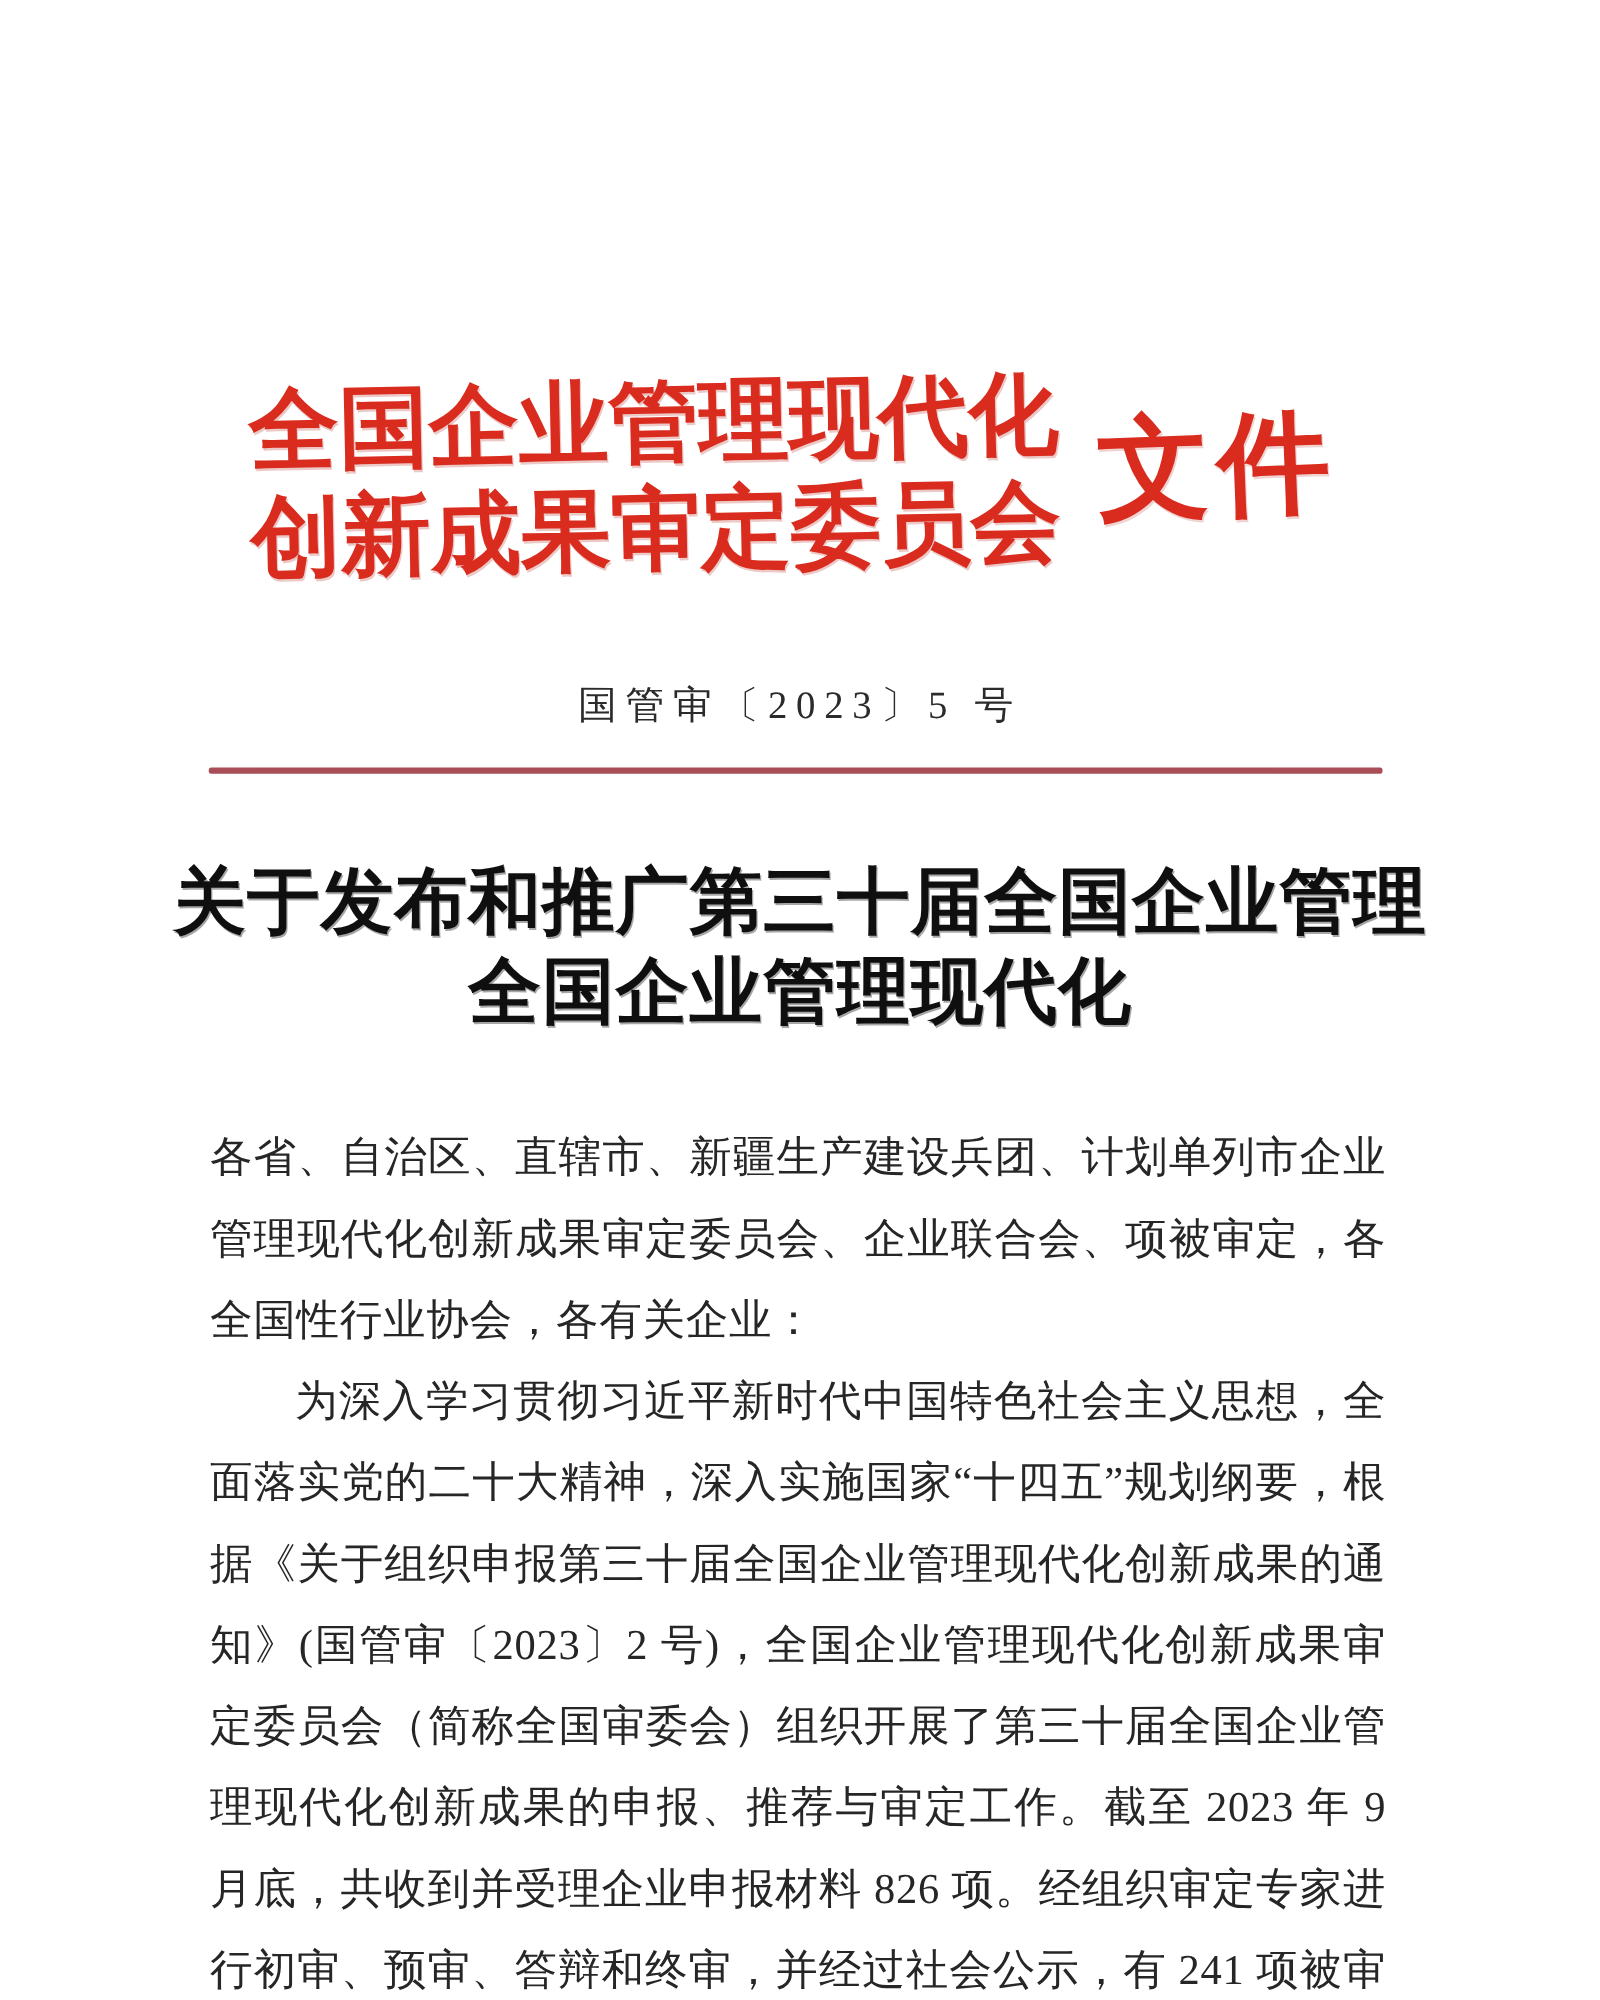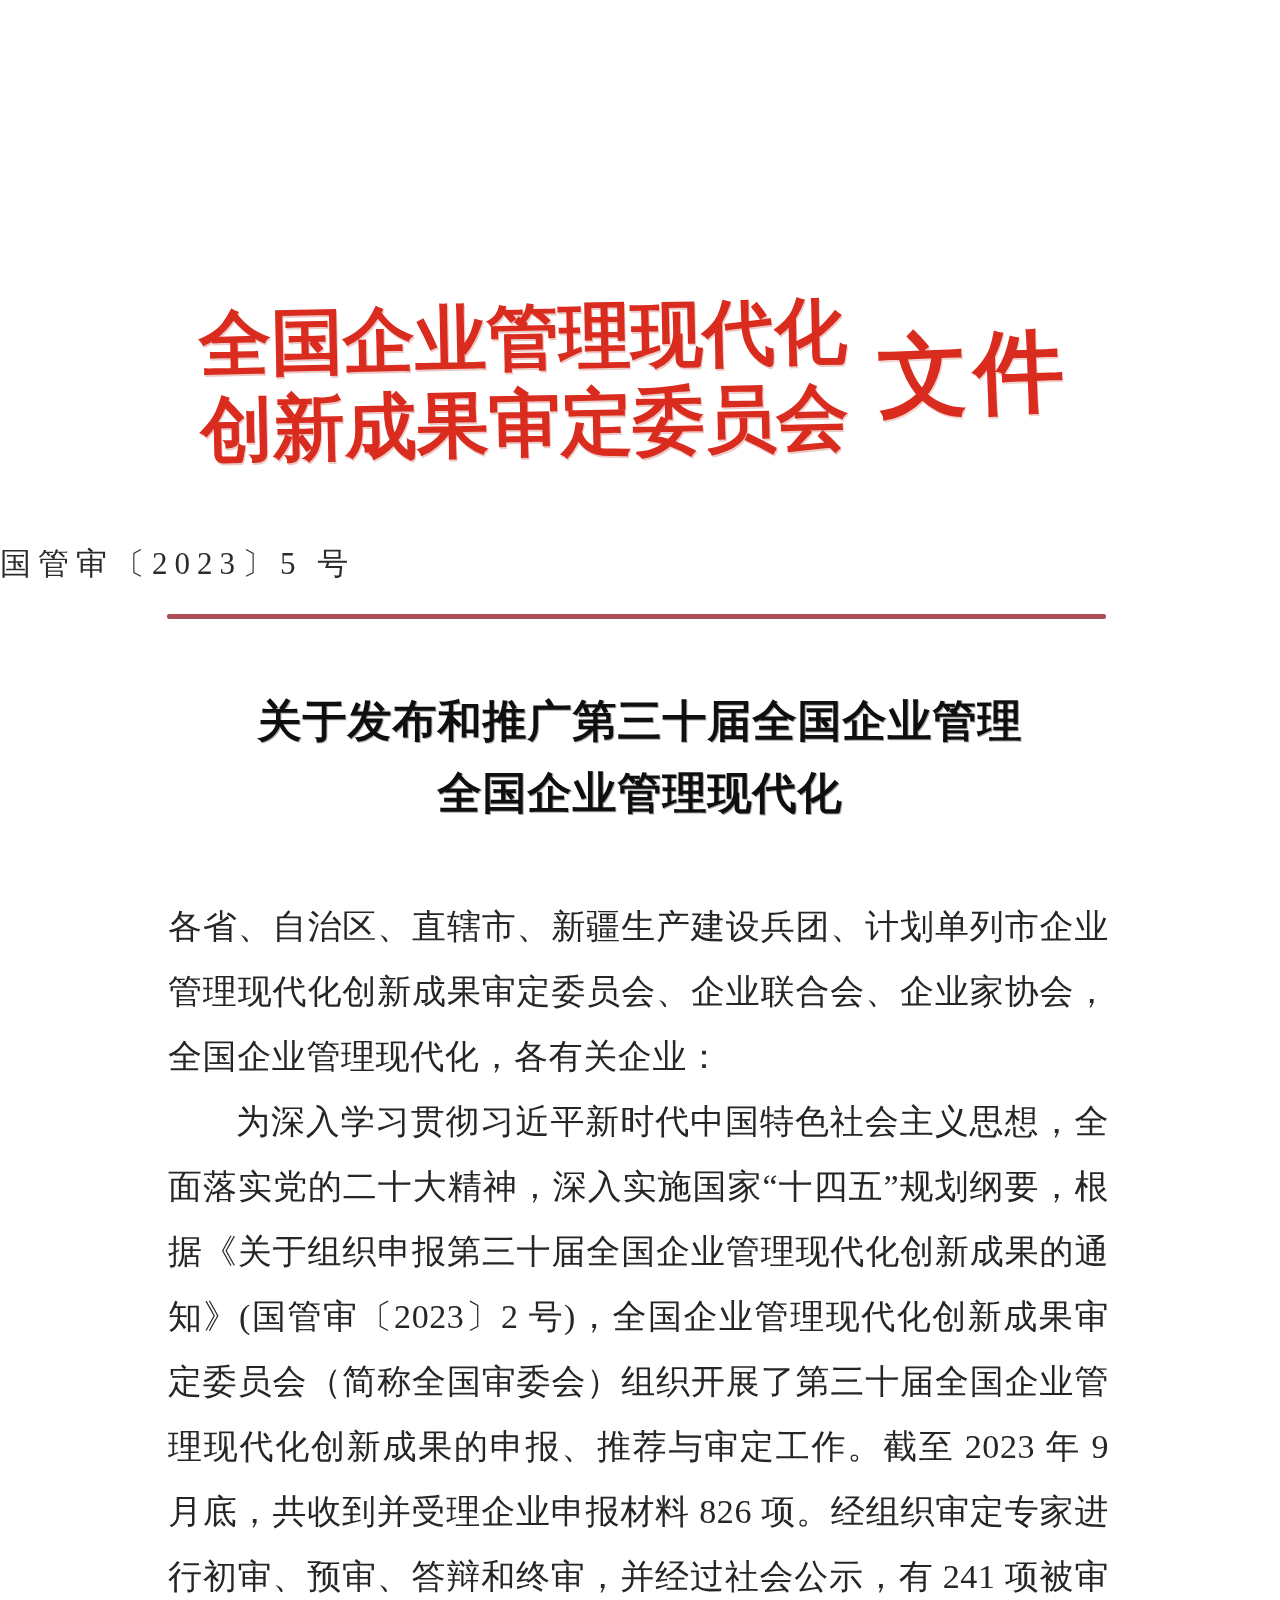--- a/index.html
+++ b/index.html
@@ -44,20 +44,21 @@
     transform-origin: left top;
     white-space: nowrap;
     text-shadow: 1px 2px 0 rgba(180, 40, 30, 0.2);
   }
   
   .doc-number {
     position: absolute;
     left: 0;
     top: 543px;
     width: 100%;
+    text-align: center;
     font-size: 31px;
     letter-spacing: 7px;
     color: #2b2b2b;
   }
   
   .red-rule {
     position: absolute;
     left: 167px;
     top: 614px;
     width: 939px;
@@ -67,21 +68,21 @@
   }
   
   .doc-title {
     position: absolute;
     left: 0;
     top: 686px;
     width: 100%;
     text-align: center;
     color: #0f0f0f;
     font-weight: 900;
-    font-size: 44px;
+    font-size: 58px;
     line-height: 72px;
     letter-spacing: 1px;
     text-shadow: 1px 1px 0 rgba(0,0,0,0.35);
   }
   
   .body-text {
     position: absolute;
     left: 168px;
     top: 894px;
     width: 941px;
@@ -115,17 +116,17 @@
   <div class="doc-number">国管审〔2023〕5 号</div>
 
   <div class="red-rule"></div>
 
   <div class="doc-title">
     <div>关于发布和推广第三十届全国企业管理</div>
     <div>全国企业管理现代化</div>
   </div>
 
   <div class="body-text">
-    <p>各省、自治区、直辖市、新疆生产建设兵团、计划单列市企业管理现代化创新成果审定委员会、企业联合会、企业家协会，全国企业管理现代化，各有关企业：</p>
+    <p>各省、自治区、直辖市、新疆生产建设兵团、计划单列市企业管理现代化创新成果审定委员会、企业联合会、项被审定，各全国性行业协会，各有关企业：</p>
     <p class="indented">为深入学习贯彻习近平新时代中国特色社会主义思想，全面落实党的二十大精神，深入实施国家“十四五”规划纲要，根据《关于组织申报第三十届全国企业管理现代化创新成果的通知》(国管审〔2023〕2 号)，全国企业管理现代化创新成果审定委员会（简称全国审委会）组织开展了第三十届全国企业管理现代化创新成果的申报、推荐与审定工作。截至 2023 年 9 月底，共收到并受理企业申报材料 826 项。经组织审定专家进行初审、预审、答辩和终审，并经过社会公示，有 241 项被审定</p>
   </div>
 
 </div>
 
 </body></html>

